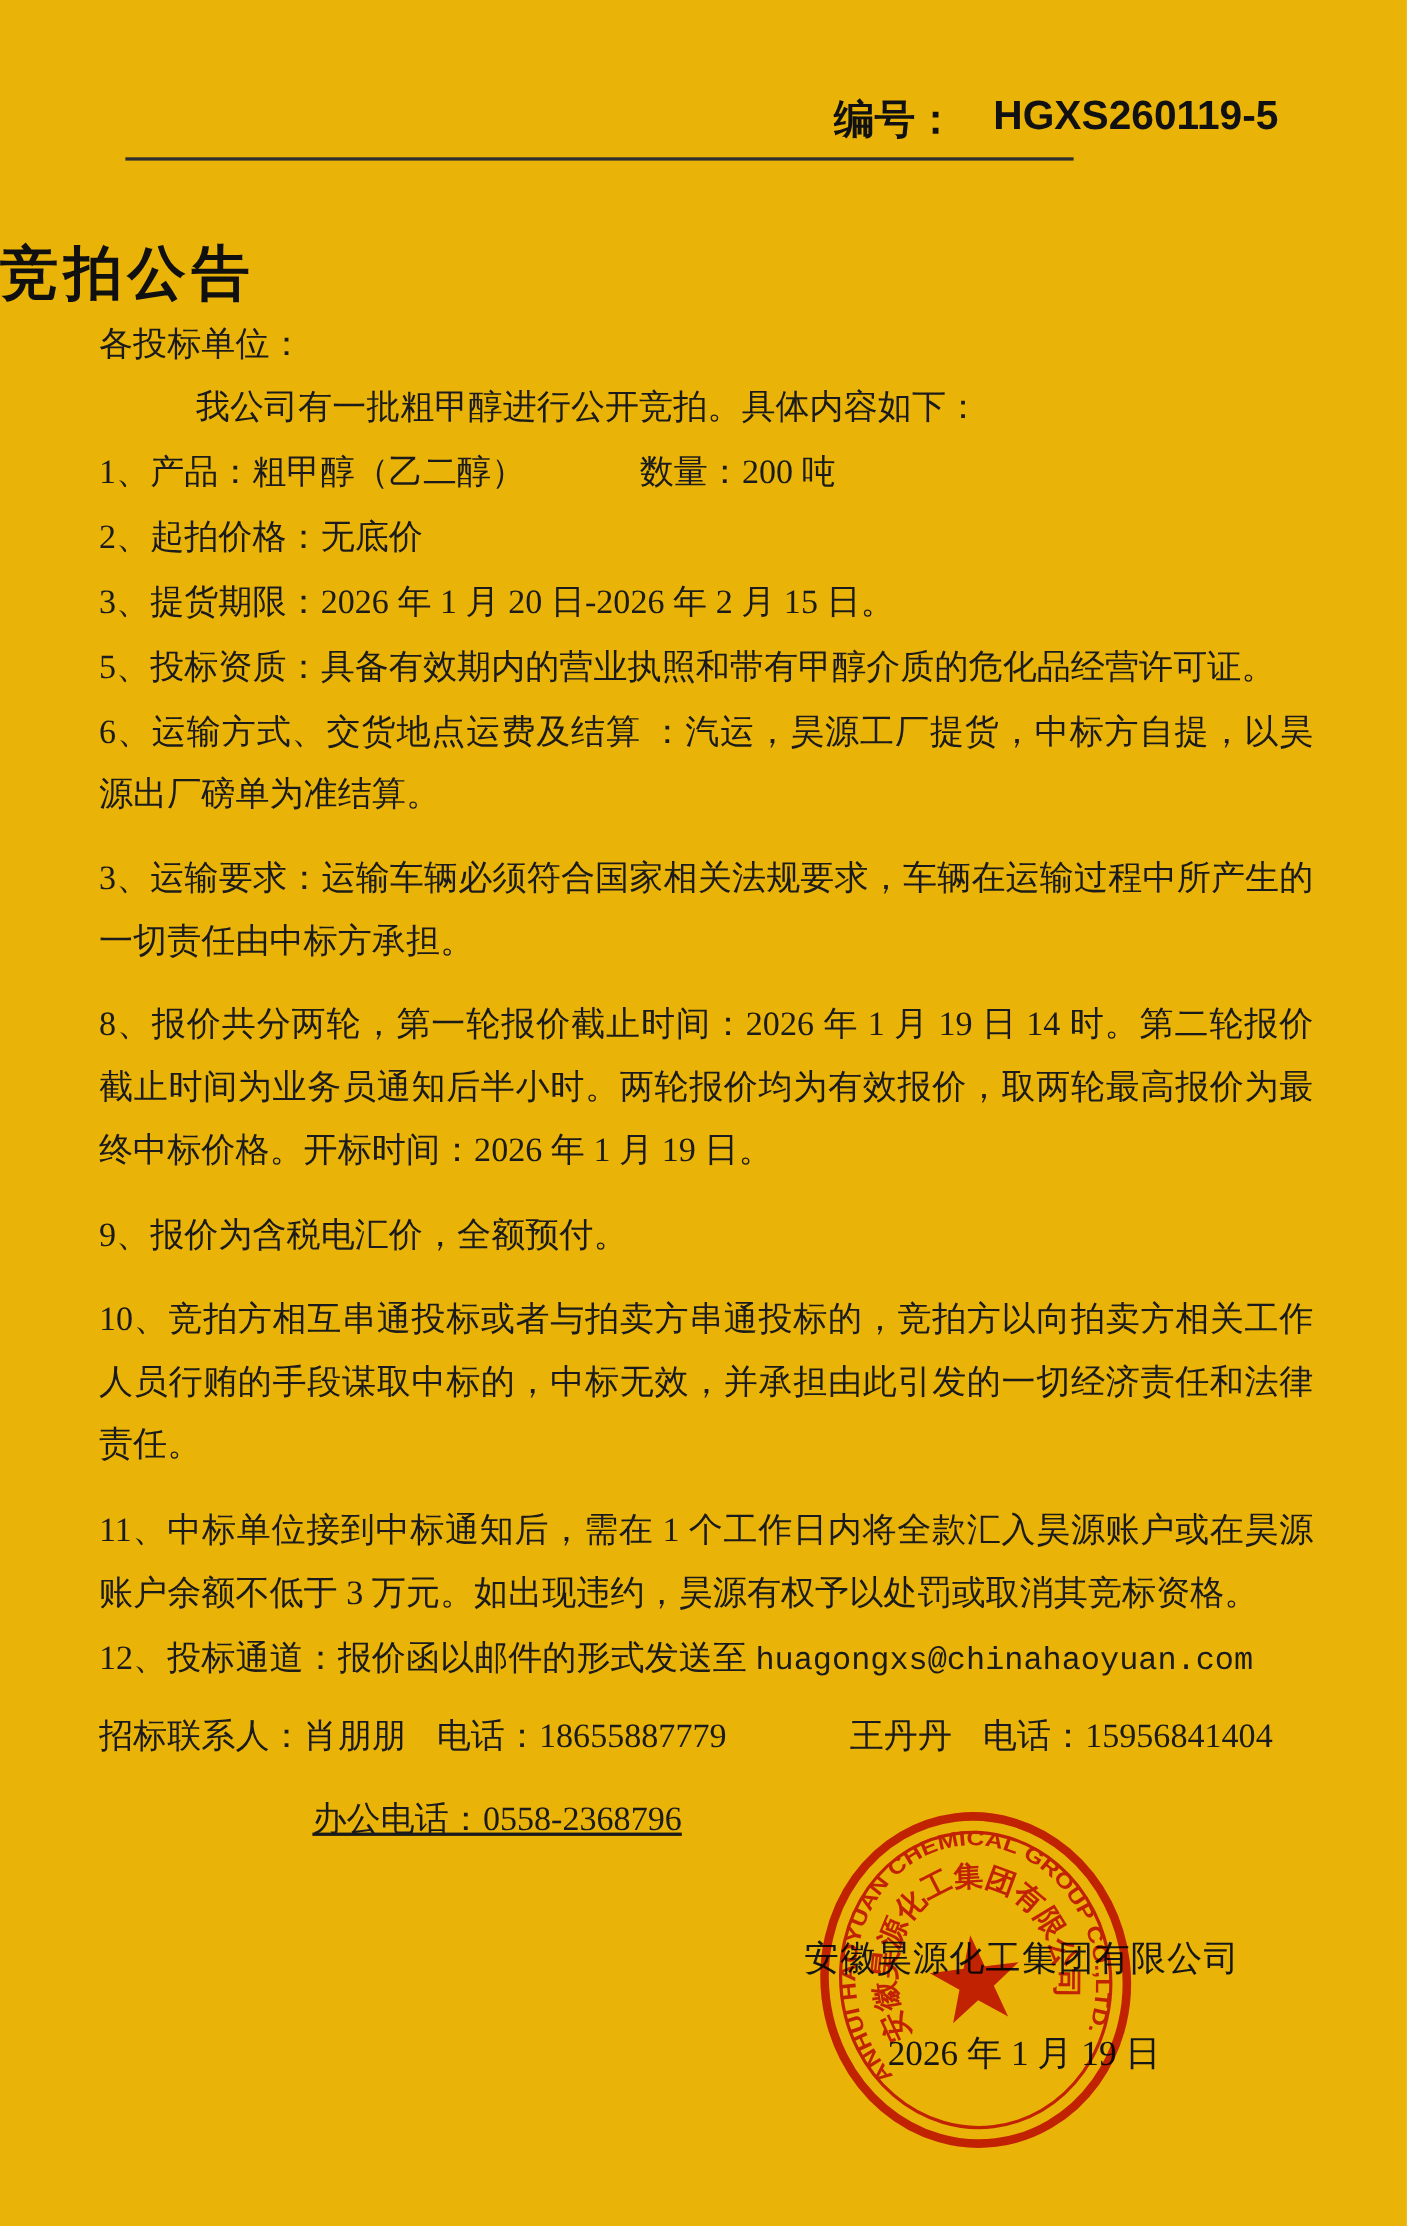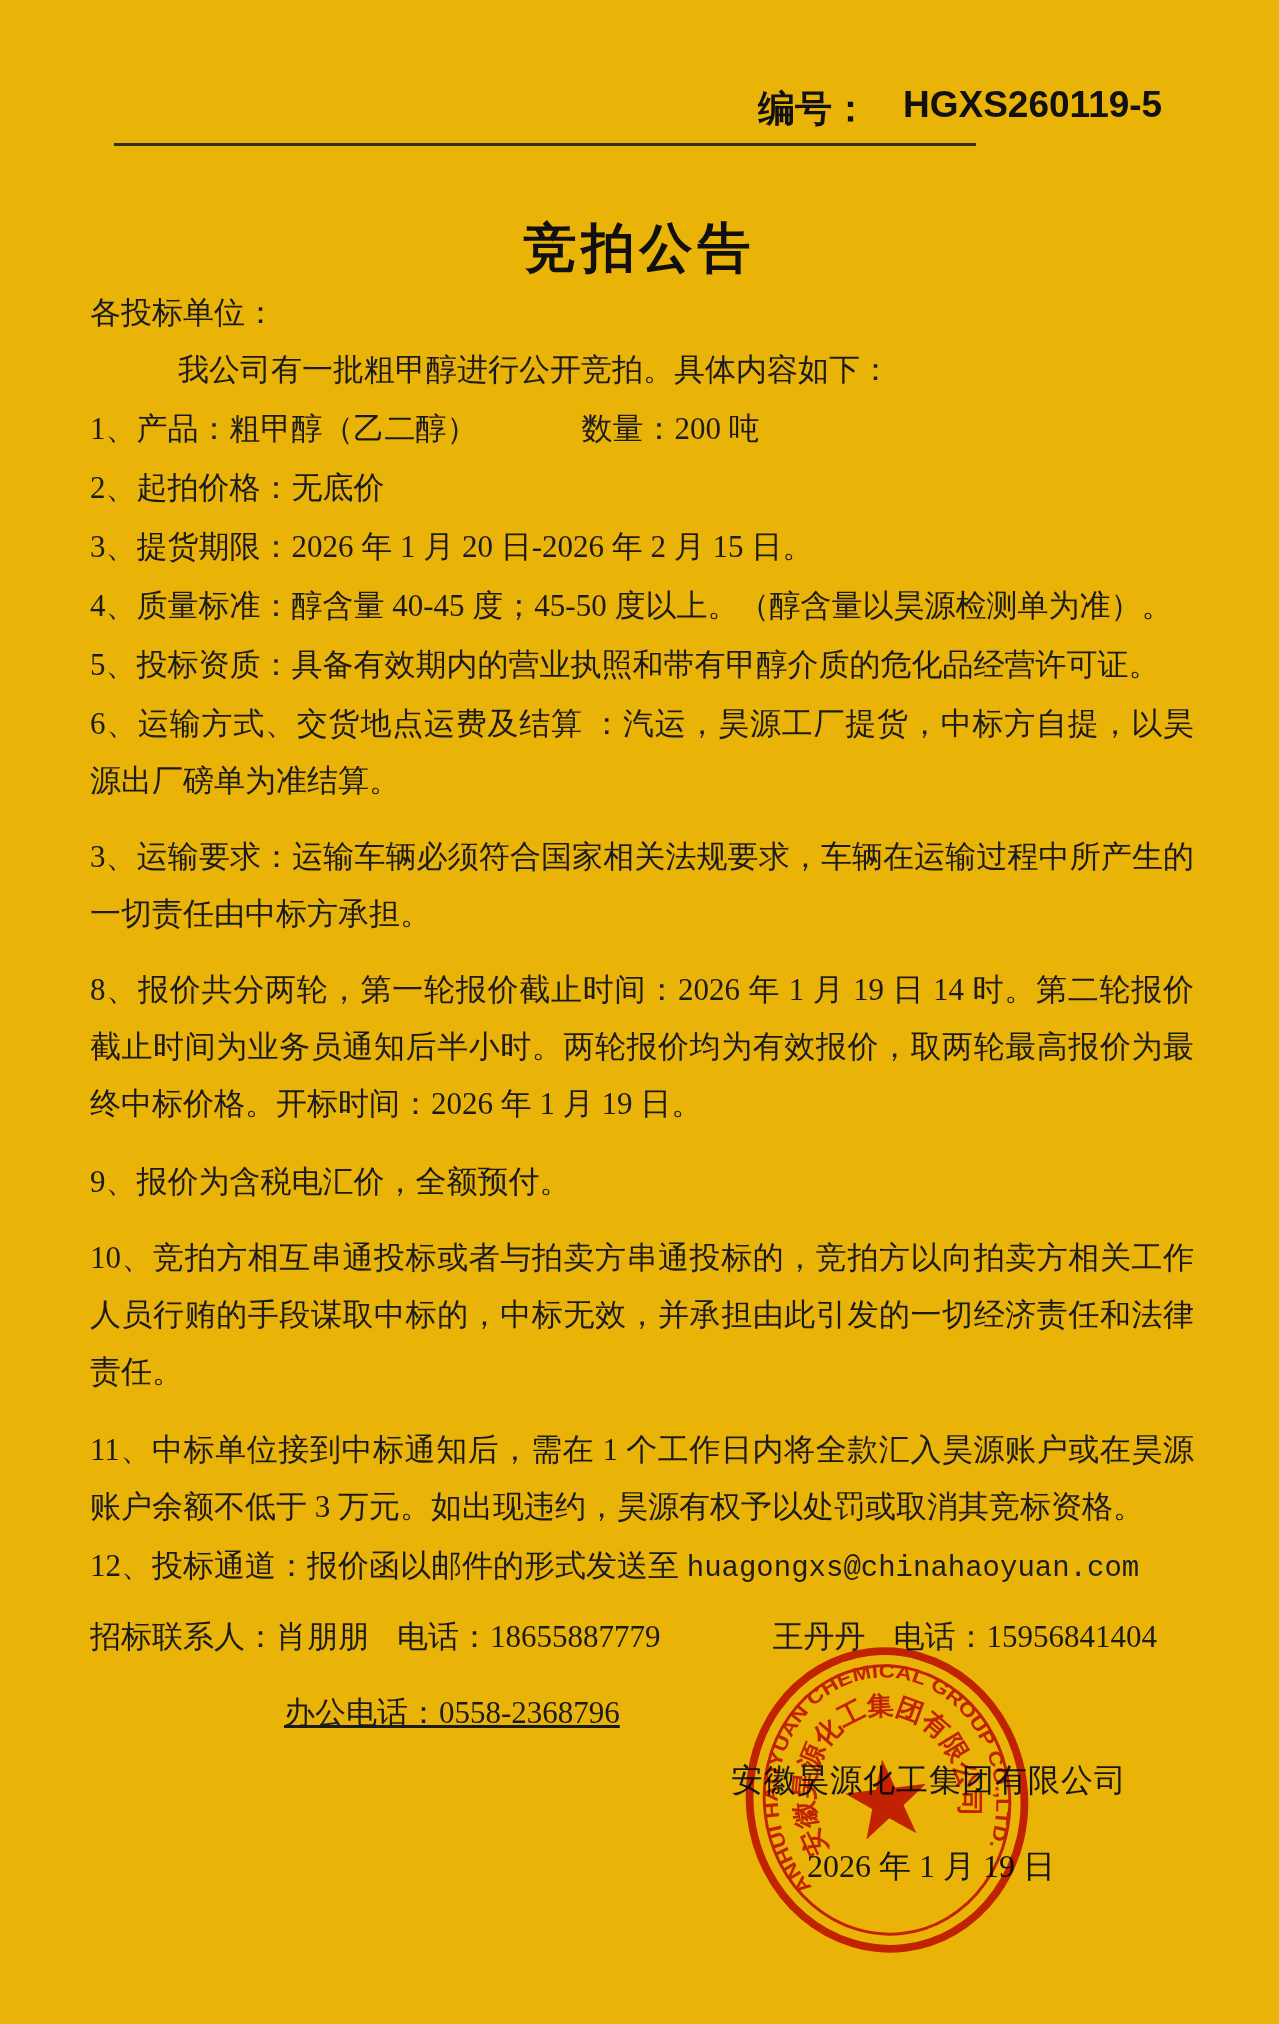--- a/index.html
+++ b/index.html
@@ -11,21 +11,21 @@
   .doc-header{
     position:absolute;top:84px;left:758px;display:flex;gap:34px;
     font-family:"Liberation Sans","DejaVu Sans",sans-serif;
     font-weight:bold;font-size:37px;color:#111;white-space:nowrap;
   }
   .header-rule{
     position:absolute;top:143px;left:114px;width:862px;height:3px;
     background:#2f2f2f;
   }
   .title{
-    position:absolute;top:213px;left:0;width:100%;text-align:center;
+    position:absolute;top:213px;left:0;width:100%;
     font-size:53px;font-weight:bold;letter-spacing:5px;color:#101010;
   }
   .content{
     position:absolute;top:284px;left:90px;width:1104px;
     font-size:31px;line-height:57px;
   }
   .content p{margin:0;}
   .g2{margin-top:2px !important;}
   .g11{margin-top:11px !important;}
   .g19{margin-top:19px !important;}
@@ -62,21 +62,20 @@
   <div class="header-rule"></div>
 
   <div class="title">竞拍公告</div>
 
   <div class="content">
     <p>各投标单位：</p>
     <p class="indent">我公司有一批粗甲醇进行公开竞拍。具体内容如下：</p>
     <p class="g2"><span>1、产品：粗甲醇（乙二醇）</span><span class="qty-gap"></span><span>数量：200 吨</span></p>
     <p class="g2">2、起拍价格：无底价</p>
     <p class="g2">3、提货期限：2026 年 1 月 20 日-2026 年 2 月 15 日。</p>
-    <p class="g2">4、质量标准：醇含量 40-45 度；45-50 度以上。（醇含量以昊源检测单为准）。</p>
     <p class="g2">5、投标资质：具备有效期内的营业执照和带有甲醇介质的危化品经营许可证。</p>
     <p class="g2 just">6、运输方式、交货地点运费及结算 ：汽运，昊源工厂提货，中标方自提，以昊源出厂磅单为准结算。</p>
     <p class="g19 just">3、运输要求：运输车辆必须符合国家相关法规要求，车辆在运输过程中所产生的一切责任由中标方承担。</p>
     <p class="g19 just">8、报价共分两轮，第一轮报价截止时间：2026 年 1 月 19 日 14 时。第二轮报价截止时间为业务员通知后半小时。两轮报价均为有效报价，取两轮最高报价为最终中标价格。开标时间：2026 年 1 月 19 日。</p>
     <p class="g21">9、报价为含税电汇价，全额预付。</p>
     <p class="g19 just">10、竞拍方相互串通投标或者与拍卖方串通投标的，竞拍方以向拍卖方相关工作人员行贿的手段谋取中标的，中标无效，并承担由此引发的一切经济责任和法律责任。</p>
     <p class="g21 just">11、中标单位接到中标通知后，需在 1 个工作日内将全款汇入昊源账户或在昊源账户余额不低于 3 万元。如出现违约，昊源有权予以处罚或取消其竞标资格。</p>
     <p class="g2"><span>12、投标通道：报价函以邮件的形式发送至 </span><span class="email">huagongxs@chinahaoyuan.com</span></p>
     <p class="g11"><span>招标联系人：肖朋朋</span><span class="c-gap-s"></span><span>电话：18655887779</span><span class="c-gap-l"></span><span>王丹丹</span><span class="c-gap-s"></span><span>电话：15956841404</span></p>
     <p class="g19 office">办公电话：0558-2368796</p>

